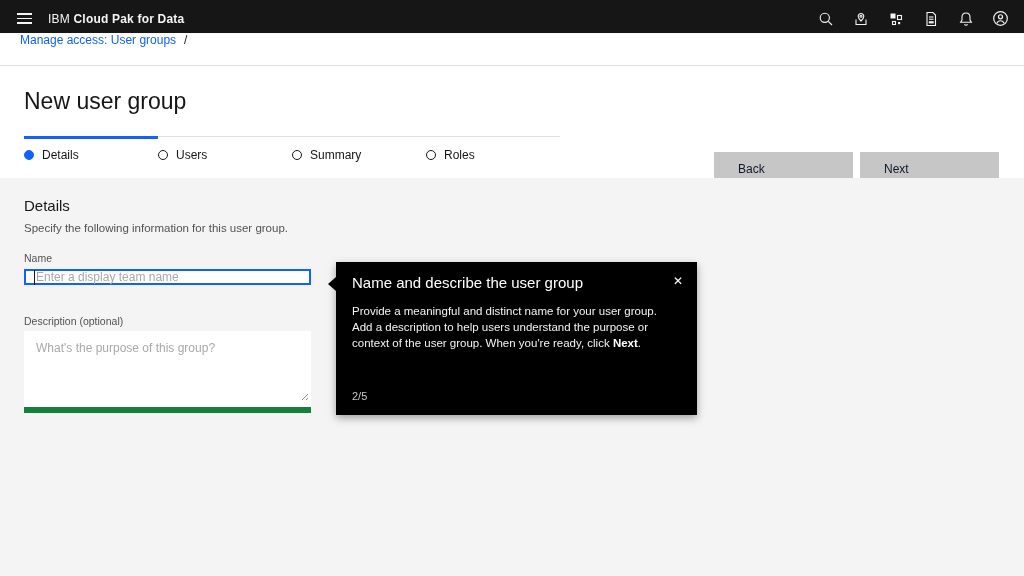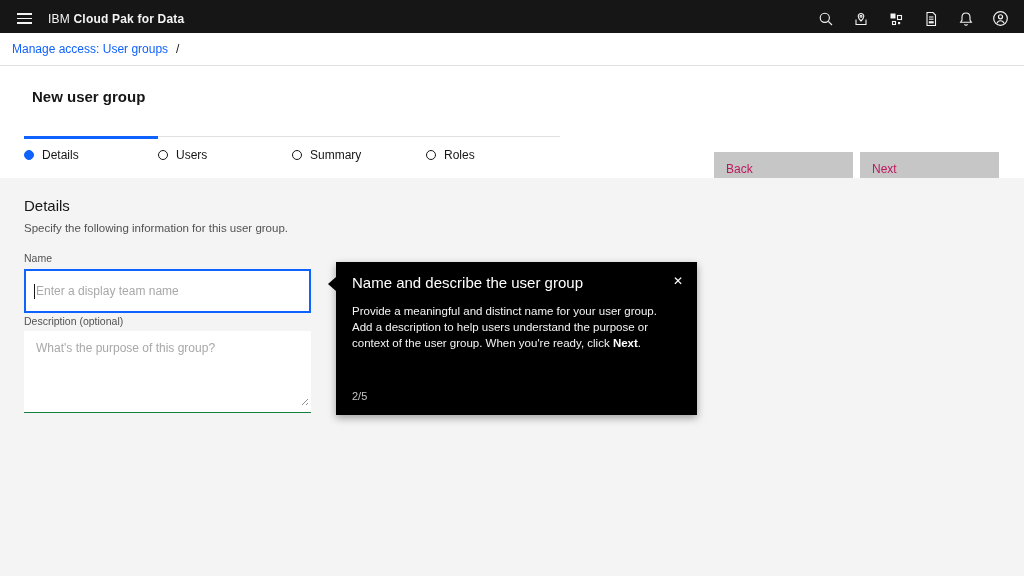--- a/index.html
+++ b/index.html
@@ -28,42 +28,42 @@
   .topbar-icon {
     width: 35px; height: 33px; display: flex; align-items: center; justify-content: center;
     cursor: pointer;
   }
   .topbar-icon svg { stroke: #f4f4f4; fill: none; stroke-width: 1.1; }
 
   
   .crumbbar {
     position: absolute; top: 33px; left: 0; width: 1024px; height: 33px;
     background: #ffffff; border-bottom: 1px solid #e0e0e0;
-    display: flex; align-items: center; padding-left: 12px;
+    display: flex; align-items: flex-start; padding-left: 20px;
   }
   .crumb-link { color: #0f62fe; font-size: 12px; text-decoration: none; cursor: pointer; }
   .crumb-sep { color: #161616; font-size: 12px; margin-left: 8px; }
 
   
   .title-section {
     position: absolute; top: 66px; left: 0; width: 1024px; height: 112px;
     background: #ffffff;
   }
   .page-title {
     position: absolute; left: 24px; top: 22px;
-    font-size: 15px; font-weight: 700; color: #161616; margin-left: 8px;
+    font-size: 23px; font-weight: 400; color: #161616;
   }
   .cancel-link {
     position: absolute; left: 641px; top: 96px; font-size: 16px;
     color: #0f62fe; cursor: pointer; text-decoration: none; margin-top: 20px;
   }
   .btn-disabled {
     position: absolute; top: 86px; width: 139px; height: 33px;
-    background: #c6c6c6; color: #be185d; font-size: 12px;
-    border: none; text-align: left; padding-left: 12px; cursor: not-allowed;
+    background: #c6c6c6; color: #0f172a; font-size: 12px;
+    border: none; text-align: left; padding-left: 24px; cursor: not-allowed;
     font-family: inherit;
   }
   .btn-back { left: 714px; }
   .btn-next { left: 860px; }
 
   
   .progress {
     position: absolute; left: 24px; top: 70px; width: 536px; display: flex;
   }
   .step { position: relative; width: 134px; padding-top: 10px; cursor: pointer; }
@@ -80,34 +80,34 @@
   .step.current .step-dot { border-color: #0f62fe; background: #0f62fe; }
   .step-label { font-size: 12px; color: #161616; }
 
   
   .content { position: absolute; top: 178px; left: 0; width: 1024px; bottom: 0; background: #f4f4f4; }
   .form-heading { position: absolute; left: 24px; top: 19px; font-size: 15px; font-weight: 400; color: #161616; }
   .form-subheading { position: absolute; left: 24px; top: 44px; font-size: 11.5px; color: #525252; }
   .field-label { position: absolute; font-size: 10.5px; color: #525252; }
   .name-label { left: 24px; top: 74px; }
   .name-input-wrap {
-    position: absolute; left: 24px; top: 91px; width: 287px; height: 44px;
+    position: absolute; left: 24px; top: 91px; width: 287px; height: 16px;
     background: #ffffff; border: 2px solid #0f62fe; display: flex; align-items: center;
   }
   .name-caret { width: 1px; height: 15px; background: #161616; margin-left: 8px; }
   .name-input {
     flex: 1; border: none; outline: none; background: transparent;
     font-size: 12px; color: #161616; padding: 0 4px 0 1px; font-family: inherit;
   }
   .name-input::placeholder { color: #a8a8a8; }
   .desc-label { left: 24px; top: 137px; }
   .desc-counter { position: absolute; left: 24px; top: 137px; width: 287px; text-align: right; font-size: 10.5px; color: #525252; }
   .desc-wrap {
     position: absolute; left: 24px; top: 153px; width: 287px; height: 82px;
-    background: #ffffff; border-bottom: 1px solid #15803d;
+    background: #ffffff; border-bottom: 6px solid #15803d;
   }
   .desc-textarea {
     width: 100%; height: 100%; border: none; outline: none; resize: none;
     background: transparent; font-family: inherit; font-size: 12px; color: #161616;
     padding: 10px 12px;
   }
   .desc-textarea::placeholder { color: #a8a8a8; }
   .resize-handle { position: absolute; right: 2px; bottom: 2px; pointer-events: none; }
   .resize-handle svg { stroke: #8d8d8d; stroke-width: 1; }
 

